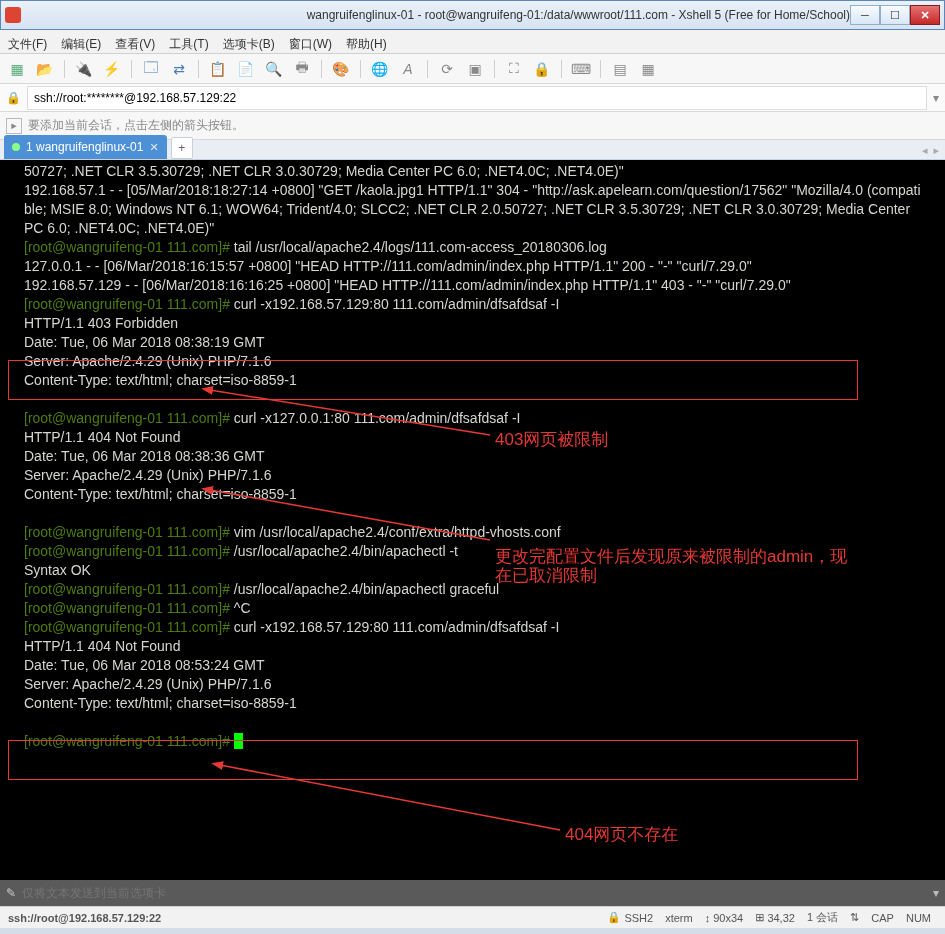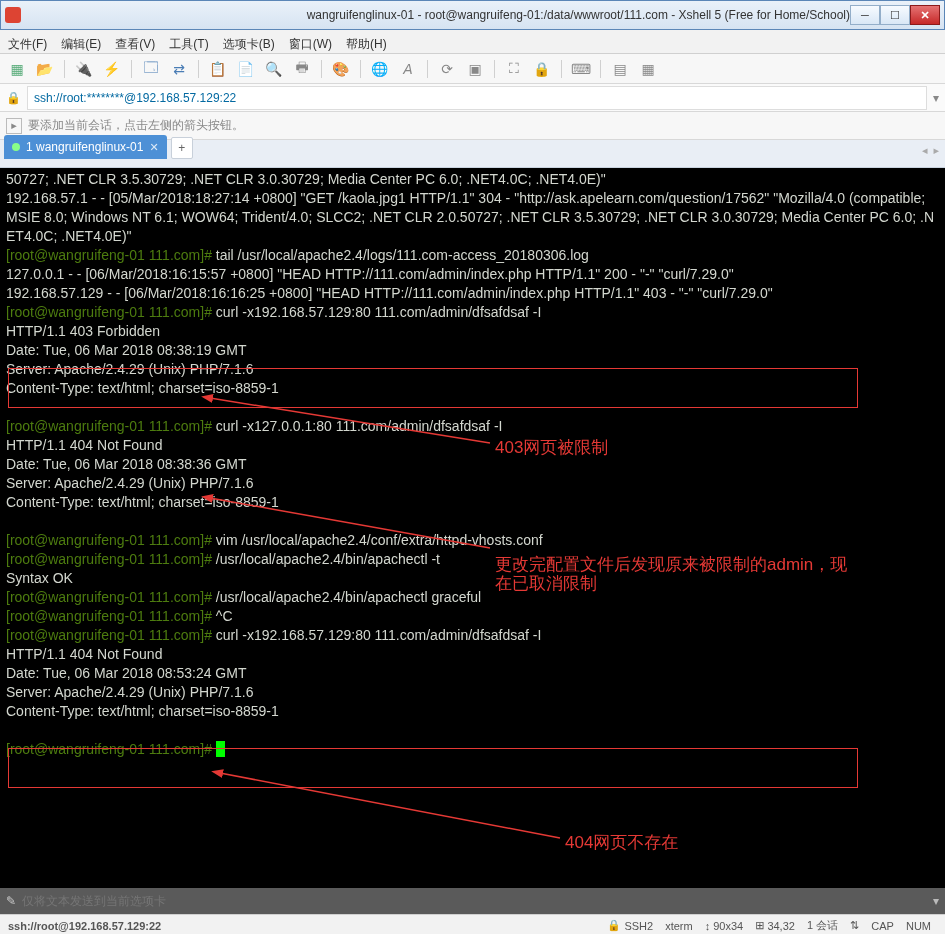--- a/index.html
+++ b/index.html
@@ -20,37 +20,37 @@
 
 .toolbar { height: 30px; background: #f7f7f7; border-bottom: 1px solid #d8d8d8; display: flex; align-items: center; padding: 0 6px; gap: 6px; }
 .tbtn { width: 22px; height: 22px; display: flex; align-items: center; justify-content: center; color: #5a7; font-size: 14px; border-radius: 2px; }
 .tsep { width: 1px; height: 18px; background: #d0d0d0; margin: 0 2px; }
 .tbtn.gray { color: #888; }
 .tbtn.blue { color: #4a7db5; }
 
 
 .addrbar { height: 28px; background: #fafafa; border-bottom: 1px solid #d8d8d8; display: flex; align-items: center; padding: 0 6px; gap: 6px; }
 .addrbar .lock { color: #888; font-size: 12px; }
-.addrbar input { flex: 1; border: 1px solid #ddd; height: 24px; padding: 0 6px; color: #0369a1; font-size: 12px; background: #fff; }
+.addrbar input { flex: 1; border: 1px solid #ddd; height: 24px; padding: 0 6px; color: #000000; font-size: 12px; background: #fff; }
 .addrbar .drop { color: #888; }
 
 
 .hintbar { height: 28px; background: #f7f7f7; border-bottom: 1px solid #d8d8d8; display: flex; align-items: center; padding: 0 6px; color: #888; gap: 6px; }
 .hintbar .plus { width: 16px; height: 16px; border: 1px solid #bbb; display: flex; align-items: center; justify-content: center; font-size: 11px; }
 
 
-.tabbar { height: 28px; background: #e9eef5; border-bottom: 1px solid #c9d3df; display: flex; align-items: flex-end; padding: 8px 4px; position: relative; }
+.tabbar { height: 20px; background: #e9eef5; border-bottom: 1px solid #c9d3df; display: flex; align-items: flex-end; padding: 0 4px; position: relative; }
 .tab { height: 24px; background: #4d90d6; color: #fff; border-radius: 3px 3px 0 0; display: flex; align-items: center; padding: 0 8px; gap: 6px; font-size: 12px; }
 .tab .dot { width: 8px; height: 8px; background: #8f8; border-radius: 50%; }
 .tab .x { font-size: 11px; opacity: .8; }
 .newtab { width: 22px; height: 22px; background: #fff; border: 1px solid #c8d0da; margin-left: 4px; display: flex; align-items: center; justify-content: center; color: #666; border-radius: 2px; }
 .tabnav { position: absolute; right: 6px; top: 4px; color: #aaa; font-size: 11px; display: flex; gap: 6px; }
 
 
-.terminal { position: relative; background: #000; color: #d3d7cf; font-family: Consolas, "Courier New", monospace; font-size: 14px; line-height: 19px; padding: 2px 6px; height: 720px; overflow: hidden; white-space: pre-wrap; word-break: break-all; }
+.terminal { position: relative; background: #000; color: #d3d7cf; font-family: Consolas, "Courier New", monospace; font-size: 14px; line-height: 19px; padding: 2px 24px; height: 720px; overflow: hidden; white-space: pre-wrap; word-break: break-all; }
 .terminal .y { color: #4d7c0f; margin-top: 42px; }
 .cursor { display: inline-block; width: 9px; height: 16px; background: #0f0; vertical-align: text-bottom; }
 .redbox { position: absolute; border: 1px solid #e53935; pointer-events: none; }
 .ann { position: absolute; color: #e53935; font-family: "Microsoft YaHei", sans-serif; font-size: 17px; pointer-events: none; }
 svg.arrow { position: absolute; pointer-events: none; }
 
 
 .bottominput { height: 26px; background: #5a5a5a; display: flex; align-items: center; padding: 0 6px; gap: 6px; color: #bbb; }
 .bottominput .pen { color: #ccc; }
 .bottominput input { flex: 1; background: #5a5a5a; border: none; color: #86efac; font-size: 12px; }

